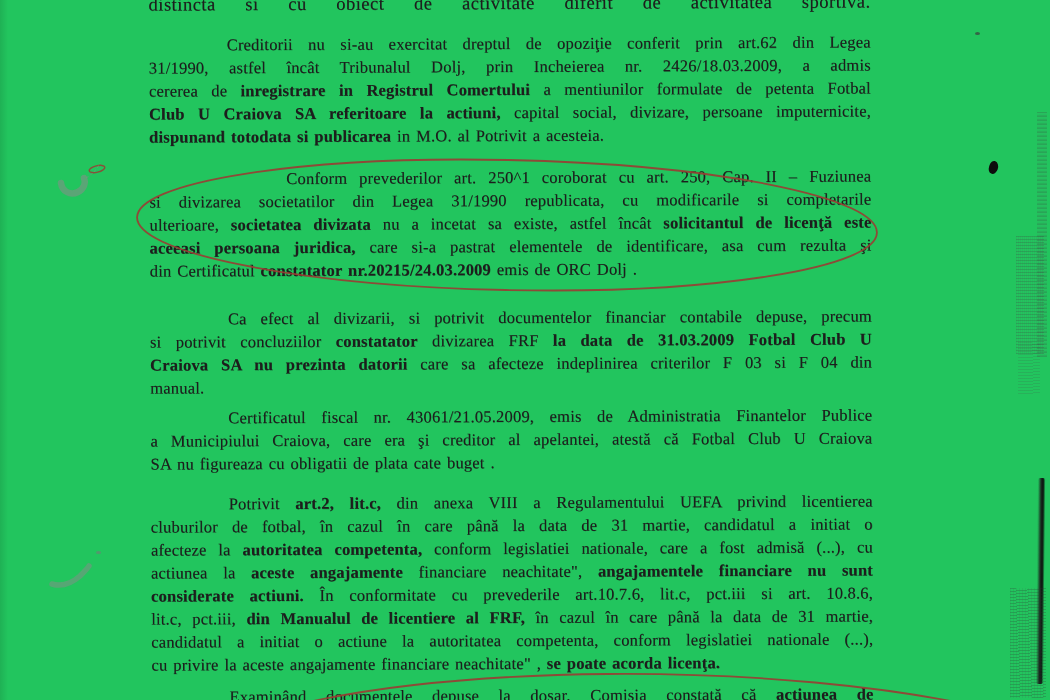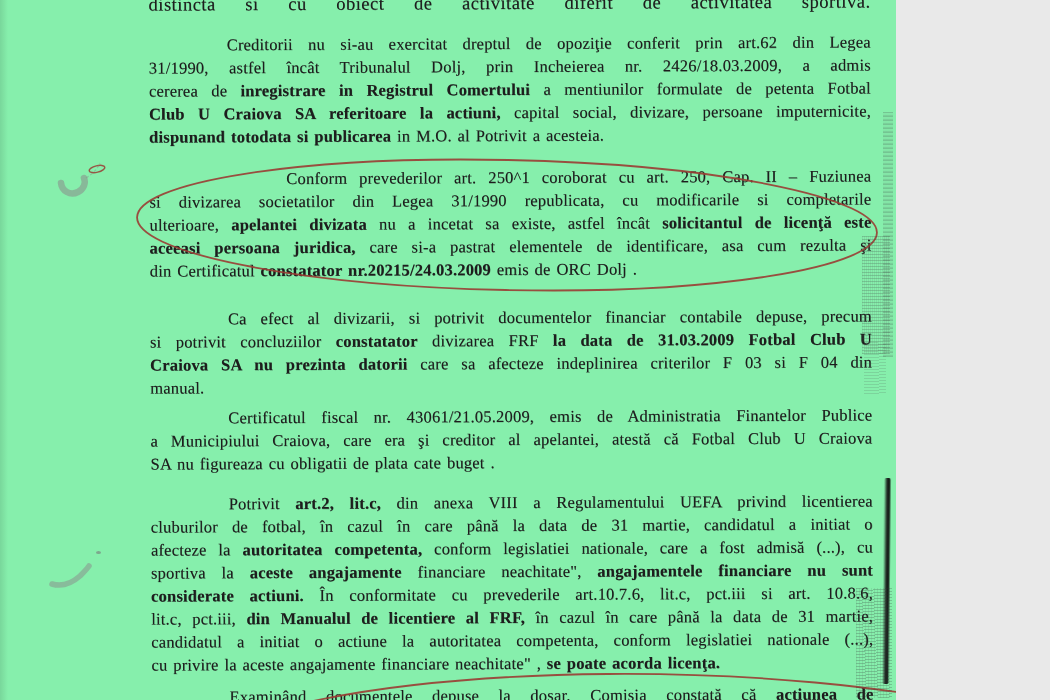--- a/index.html
+++ b/index.html
@@ -1,18 +1,18 @@
 <!DOCTYPE html>
 <html lang="ro"><head>
 <meta charset="utf-8">
 <style>
   html,body { margin:0; padding:0; background:#e9e9e9; }
   .page {
-    position:relative; width:896px; height:700px;
-    background:#86efac; overflow:hidden;
+    position:relative; width:1050px; height:700px;
+    background:#22c55e; overflow:hidden;
     font-family:"Liberation Serif","DejaVu Serif",serif;
   }
   #doc-text {
     position:absolute; left:150px; top:-8px; width:722px;
     color:#1d1d1d; transform:rotate(-0.25deg);
   }
   .para { margin:0; }
   .line {
     font-size:16.5px; line-height:23px;
     text-align:justify; text-align-last:justify;
@@ -67,40 +67,40 @@
       <div class="para" style="margin-bottom: 19px;">
         <div class="line" style="text-indent: 78px;"><span>Creditorii nu si-au exercitat dreptul de opoziţie conferit prin art.62 din Legea</span></div>
         <div class="line"><span>31/1990, astfel încât Tribunalul Dolj, prin Incheierea nr. 2426/18.03.2009, a admis</span></div>
         <div class="line"><span>cererea de </span><span class="b">inregistrare in Registrul Comertului</span><span> a mentiunilor formulate de petenta Fotbal</span></div>
         <div class="line"><span class="b">Club U Craiova SA referitoare la actiuni,</span><span> capital social, divizare, persoane imputernicite,</span></div>
         <div class="line noj"><span class="b">dispunand totodata si publicarea</span><span> in M.O. al Potrivit a acesteia.</span></div>
       </div>
       <div class="para" style="margin-bottom: 25px;">
         <div class="line" style="text-indent: 137px;"><span>Conform prevederilor art. 250^1 coroborat cu art. 250, Cap. II – Fuziunea</span></div>
         <div class="line"><span>si divizarea societatilor din Legea 31/1990 republicata, cu modificarile si completarile</span></div>
-        <div class="line"><span>ulterioare, </span><span class="b">apelantei divizata</span><span> nu a incetat sa existe, astfel încât </span><span class="b">solicitantul de licenţă este</span></div>
+        <div class="line"><span>ulterioare, </span><span class="b">societatea divizata</span><span> nu a incetat sa existe, astfel încât </span><span class="b">solicitantul de licenţă este</span></div>
         <div class="line"><span class="b">aceeasi persoana juridica,</span><span> care si-a pastrat elementele de identificare, asa cum rezulta şi</span></div>
         <div class="line noj"><span>din Certificatul </span><span class="b">constatator nr.20215/24.03.2009</span><span> emis de ORC Dolj .</span></div>
       </div>
       <div class="para" style="margin-bottom: 7px;">
         <div class="line" style="text-indent: 78px;"><span>Ca efect al divizarii, si potrivit documentelor financiar contabile depuse, precum</span></div>
         <div class="line"><span>si potrivit concluziilor </span><span class="b">constatator</span><span> divizarea FRF </span><span class="b">la data de 31.03.2009 Fotbal Club U</span></div>
         <div class="line"><span class="b">Craiova SA nu prezinta datorii</span><span> care sa afecteze indeplinirea criterilor F 03 si F 04 din</span></div>
         <div class="line noj"><span>manual.</span></div>
       </div>
       <div class="para" style="margin-bottom: 17px;">
         <div class="line" style="text-indent: 78px;"><span>Certificatul fiscal nr. 43061/21.05.2009, emis de Administratia Finantelor Publice</span></div>
         <div class="line"><span>a Municipiului Craiova, care era şi creditor al apelantei, atestă că Fotbal Club U Craiova</span></div>
         <div class="line noj"><span>SA nu figureaza cu obligatii de plata cate buget .</span></div>
       </div>
       <div class="para" style="margin-bottom: 9px;">
         <div class="line" style="text-indent: 78px;"><span>Potrivit </span><span class="b">art.2, lit.c,</span><span> din anexa VIII a Regulamentului UEFA privind licentierea</span></div>
         <div class="line"><span>cluburilor de fotbal, în cazul în care până la data de 31 martie, candidatul a initiat o</span></div>
         <div class="line"><span>afecteze la </span><span class="b">autoritatea competenta,</span><span> conform legislatiei nationale, care a fost admisă (...), cu</span></div>
-        <div class="line"><span>sportiva la </span><span class="b">aceste angajamente</span><span> financiare neachitate", </span><span class="b">angajamentele financiare nu sunt</span></div>
+        <div class="line"><span>actiunea la </span><span class="b">aceste angajamente</span><span> financiare neachitate", </span><span class="b">angajamentele financiare nu sunt</span></div>
         <div class="line"><span class="b">considerate actiuni.</span><span> În conformitate cu prevederile art.10.7.6, lit.c, pct.iii si art. 10.8.6,</span></div>
         <div class="line"><span>lit.c, pct.iii, </span><span class="b">din Manualul de licentiere al FRF,</span><span> în cazul în care până la data de 31 martie,</span></div>
         <div class="line"><span>candidatul a initiat o actiune la autoritatea competenta, conform legislatiei nationale (...),</span></div>
         <div class="line noj"><span>cu privire la aceste angajamente financiare neachitate" , </span><span class="b">se poate acorda licenţa.</span></div>
       </div>
       <div class="para" style="margin-bottom: 0px;">
         <div class="line" style="text-indent: 78px;"><span>Examinând documentele depuse la dosar, Comisia constată că </span><span class="b">actiunea de</span></div>
       </div>
     </div>
 

